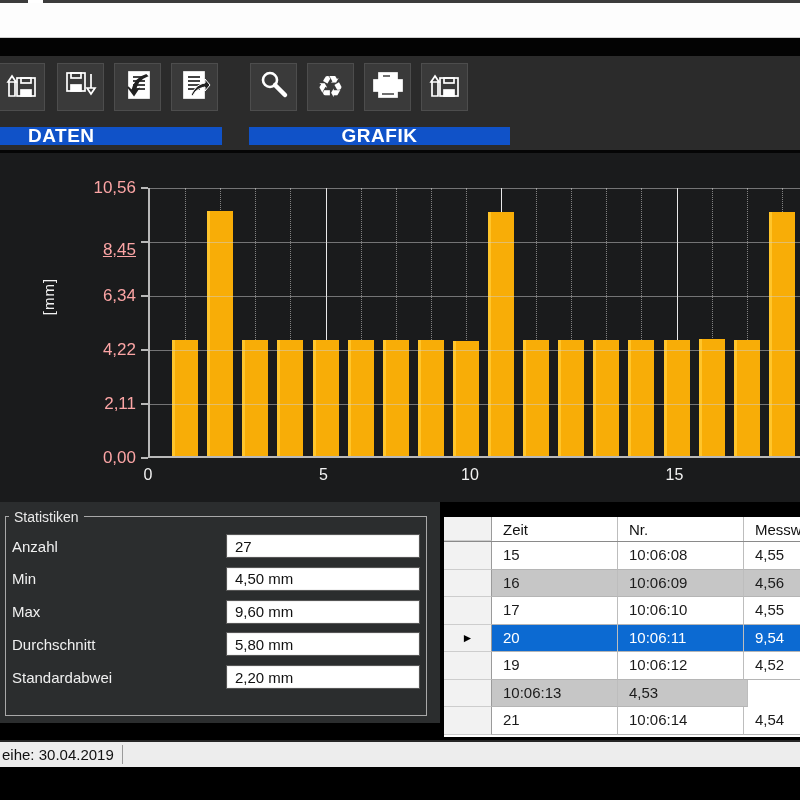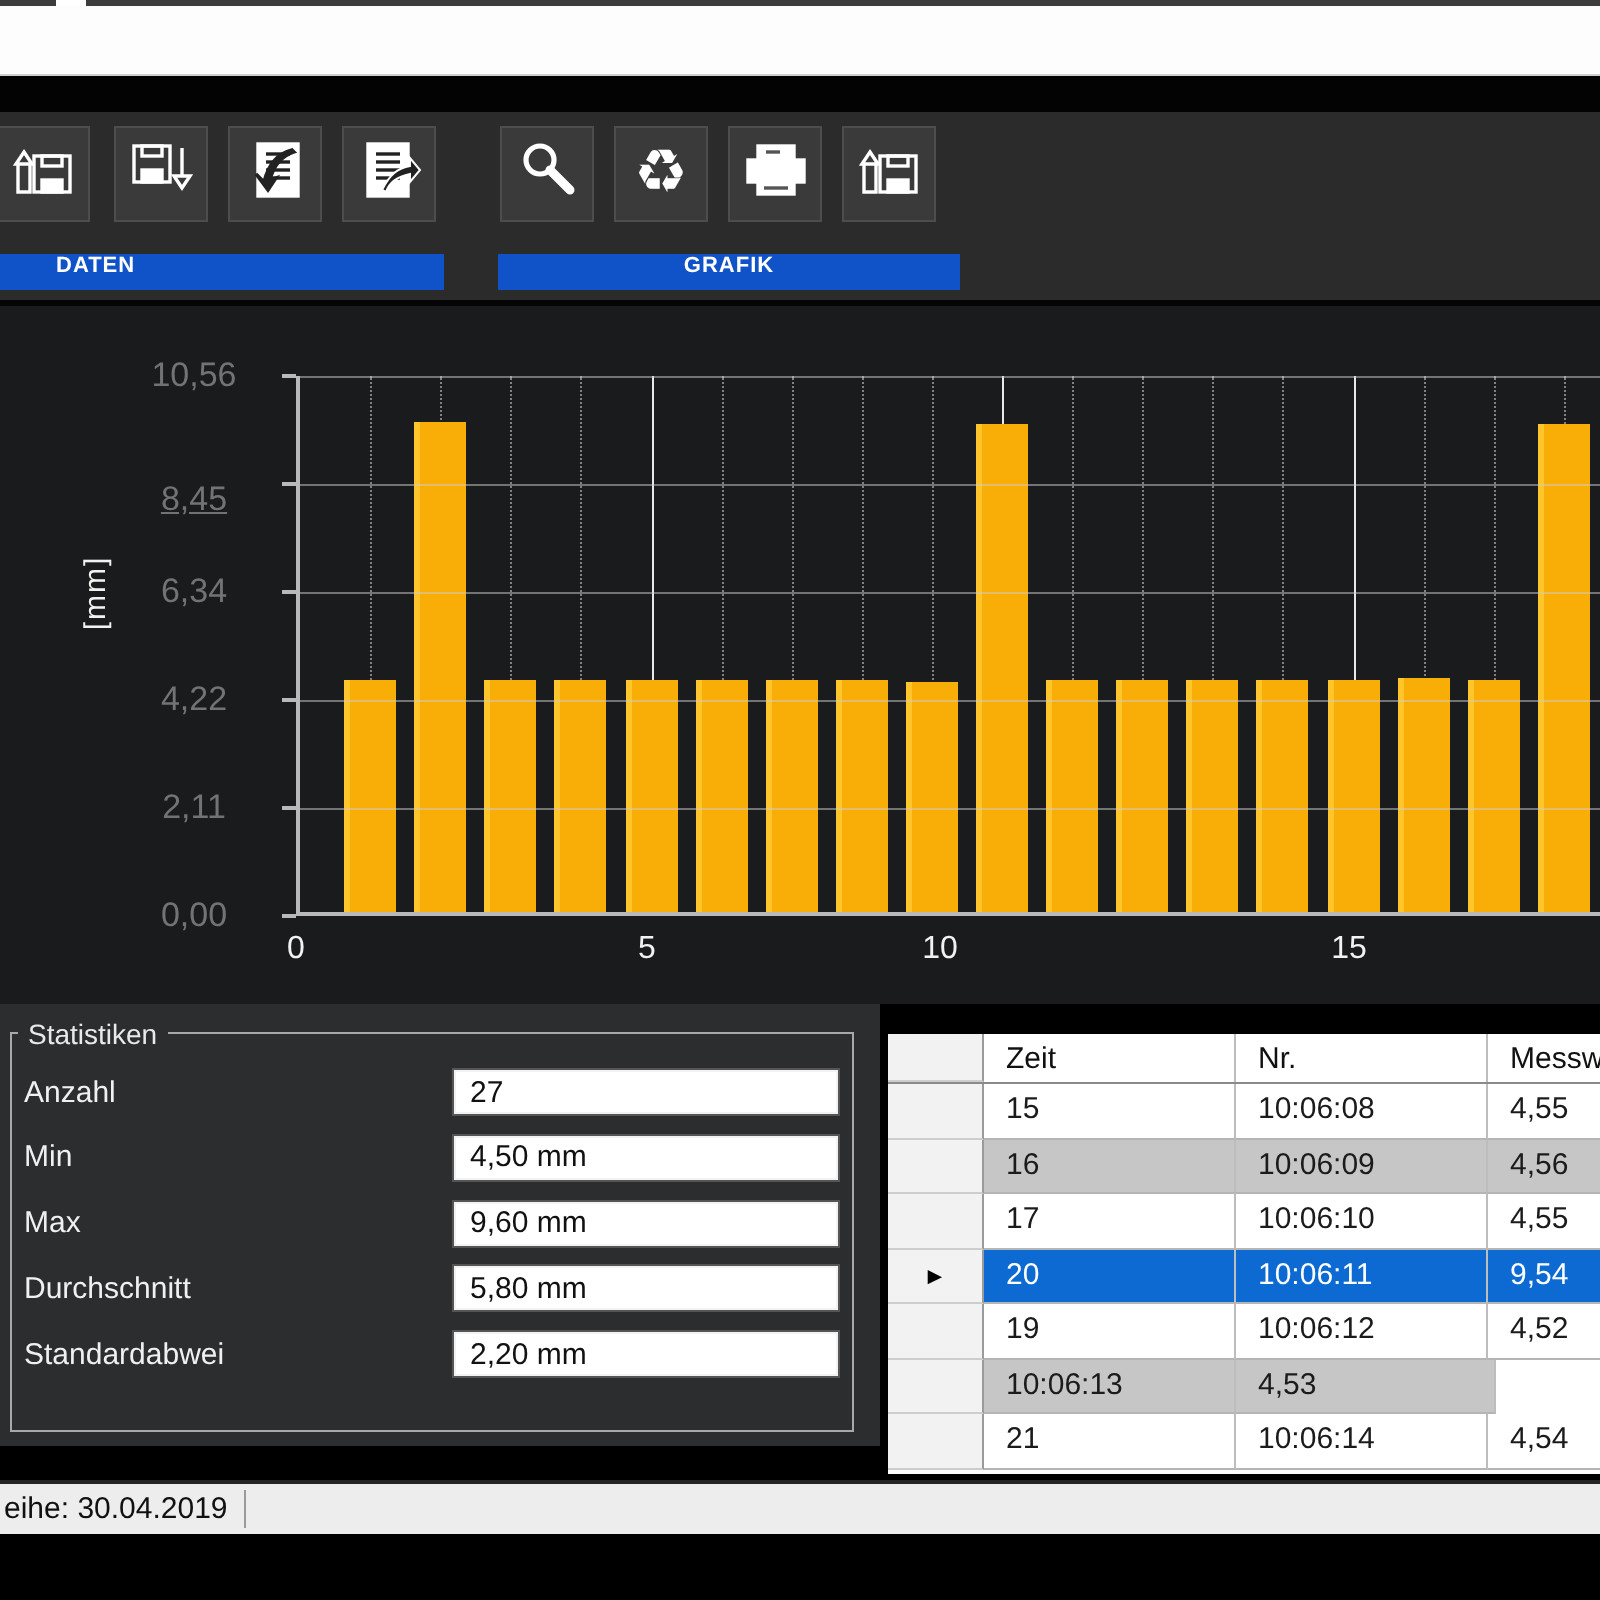--- a/index.html
+++ b/index.html
@@ -14,34 +14,34 @@
   .white-strip { position:absolute; left:0; top:3px; width:800px; height:35px; background:#fdfdfd; border-bottom:1px solid #cfcfcf; }
   .black-band { position:absolute; left:0; top:38px; width:800px; height:18px; background:#030303; }
 
   
   .toolbar { position:absolute; left:0; top:56px; width:800px; height:97px; background:#2b2b2b; border-bottom:3px solid #050505; }
   .tbtn { position:absolute; top:7px; width:47px; height:48px; background:#3a3a3a; border:1px solid #4d4d4d;
           display:flex; align-items:center; justify-content:center; cursor:pointer; }
   .tbtn svg { stroke:#fff; fill:none; stroke-width:1.7; }
   .recycle-glyph { color:#fff; font-size:30px; line-height:30px; }
   .group-label { position:absolute; top:71px; height:18px; background:#1052C8; color:#fff;
-                 font-size:11px; font-weight:bold; letter-spacing:0.5px;
-                 display:flex; align-items:flex-start; }
+                 font-size:19px; font-weight:bold; letter-spacing:0.5px;
+                 display:flex; align-items:center; }
   .group-label.daten { left:0; width:222px; padding-left:28px; }
-  .group-label.grafik { left:249px; width:231px; justify-content:center; }
+  .group-label.grafik { left:249px; width:261px; justify-content:center; }
 
   
   .chart-area { position:absolute; left:0; top:153px; width:800px; height:349px; background:#1a1b1c; }
   .plot { position:absolute; left:148px; top:35px; width:652px; height:270px;
           border-left:2px solid #b9b9b9; border-bottom:2px solid #b9b9b9; }
   .vline { position:absolute; top:0; bottom:0; width:0; border-left:1px dotted #828282; z-index:1; }
   .vline.major { border-left:1px solid #e9e9e9; }
   .bar { position:absolute; bottom:0; width:26px; background:linear-gradient(90deg,#ffc52b 0 3px,#f8ad07 3px 100%); z-index:2; }
   .hline { position:absolute; left:0; right:0; height:1px; background:rgba(205,205,205,0.5); z-index:3; }
-  .ytick-label { position:absolute; width:78px; left:58px; text-align:center; color:#737373; font-size:17px; }
+  .ytick-label { position:absolute; width:78px; left:58px; text-align:right; color:#fca5a5; font-size:17px; }
   .ytick-mark { position:absolute; left:141px; width:7px; height:2px; background:#b9b9b9; }
   .xtick-label { position:absolute; top:313px; width:40px; text-align:center; color:#f2f2f2; font-size:16px; }
   .y-axis-title { position:absolute; left:18px; top:135px; width:60px; color:#f2f2f2; font-size:15px;
                   transform:rotate(-90deg); text-align:center; letter-spacing:1px; }
 
   
   .left-panel { position:absolute; left:0; top:502px; width:440px; height:221px; background:#2b2d2e; }
   .stats-box { position:absolute; left:5px; top:14px; width:422px; height:200px; border:1px solid #a8a8a8; }
   .stats-title { position:absolute; left:9px; top:7px; background:#2b2d2e; padding:0 5px; color:#e9e9e9; font-size:14px; }
   .stat-row { position:absolute; left:12px; width:410px; height:22px; display:flex; align-items:center; }

